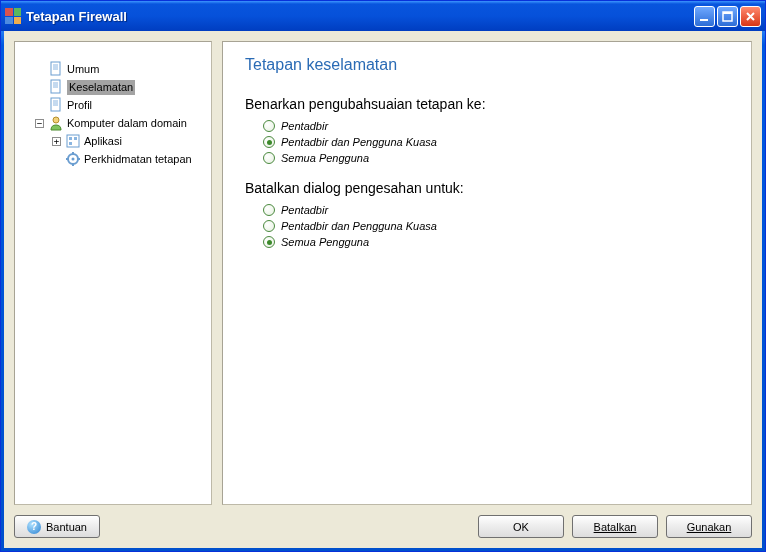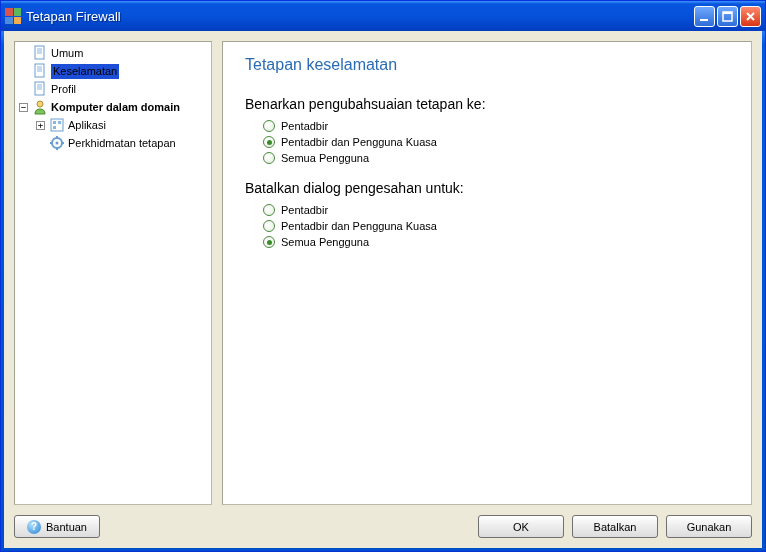--- a/index.html
+++ b/index.html
@@ -34,21 +34,21 @@
       grid-template-columns: 1fr 1fr;
       grid-template-rows: 1fr 1fr;
       gap: 1px;
     }
     .titlebar .app-icon div:nth-child(1){background:#d9534f;}
     .titlebar .app-icon div:nth-child(2){background:#5cb85c;}
     .titlebar .app-icon div:nth-child(3){background:#4e8be0;}
     .titlebar .app-icon div:nth-child(4){background:#f0ad4e;}
     .titlebar .title {
       flex: 1;
-      font-weight: normal;
+      font-weight: bold;
       font-size: 13px;
       text-shadow: 1px 1px 1px #002a80;
     }
     .titlebar .controls { display: flex; gap: 2px; }
     .titlebar .ctl {
       width: 21px; height: 21px;
       border: 1px solid #fff;
       border-radius: 3px;
       display: flex;
       align-items: center;
@@ -71,44 +71,44 @@
       display: flex;
       gap: 10px;
       min-height: 0;
     }
     .sidebar {
       width: 198px;
       background: #fff;
       border: 1px solid #bdb9a8;
       border-top-color: #a7a394;
       border-left-color: #a7a394;
-      padding: 2px;
+      padding: 18px;
       overflow: auto;
     }
     .tree { list-style: none; }
     .tree-item {
       display: flex;
       align-items: center;
       padding: 1px 2px;
       white-space: nowrap;
     }
     .tree-item .icon {
       width: 16px; height: 16px;
       flex-shrink: 0;
       margin-right: 3px;
       display: inline-flex;
       align-items: center;
       justify-content: center;
     }
     .tree-item .label { line-height: 15px; }
     .tree-item.selected .label {
-      background: #1d4ed8;
+      background: #a3a3a3;
       padding: 0 2px;
     }
-    .tree-item.bold .label { font-weight: bold; }
+    .tree-item.bold .label { font-weight: normal; }
     .expander {
       width: 9px; height: 9px;
       border: 1px solid #8d8d8d;
       background: #fff;
       display: inline-flex;
       align-items: center;
       justify-content: center;
       font-size: 9px;
       line-height: 7px;
       margin-right: 4px;
@@ -140,20 +140,21 @@
     .section-label {
       font-size: 14px;
       margin-bottom: 6px;
       margin-top: 14px;
     }
     .radio-group { padding-left: 18px; }
     .radio-row {
       display: flex;
       align-items: flex-start;
       padding: 2px 0;
+      font-style: italic;
     }
     .radio {
       width: 12px; height: 12px;
       border: 1px solid #4b8a3f;
       border-radius: 50%;
       margin-right: 6px;
       display: inline-flex;
       align-items: center;
       justify-content: center;
       background: radial-gradient(circle at 35% 35%, #fff, #e6f0e0);
@@ -180,21 +181,21 @@
       border-radius: 3px;
       font-family: Tahoma, sans-serif;
       font-size: 11px;
       padding: 0 12px;
       display: inline-flex;
       align-items: center;
       justify-content: center;
       gap: 5px;
     }
     .button-bar .spacer { flex: 1; }
-    .btn + .btn { margin-left: 8px; }
+    .btn + .btn { margin-left: 8px; text-decoration: underline; }
     .help-icon {
       width: 14px; height: 14px;
       border-radius: 50%;
       background: radial-gradient(circle at 35% 30%, #aee1ff, #2a81d0);
       color: #fff;
       font-weight: bold;
       font-size: 10px;
       display: inline-flex;
       align-items: center;
       justify-content: center;

